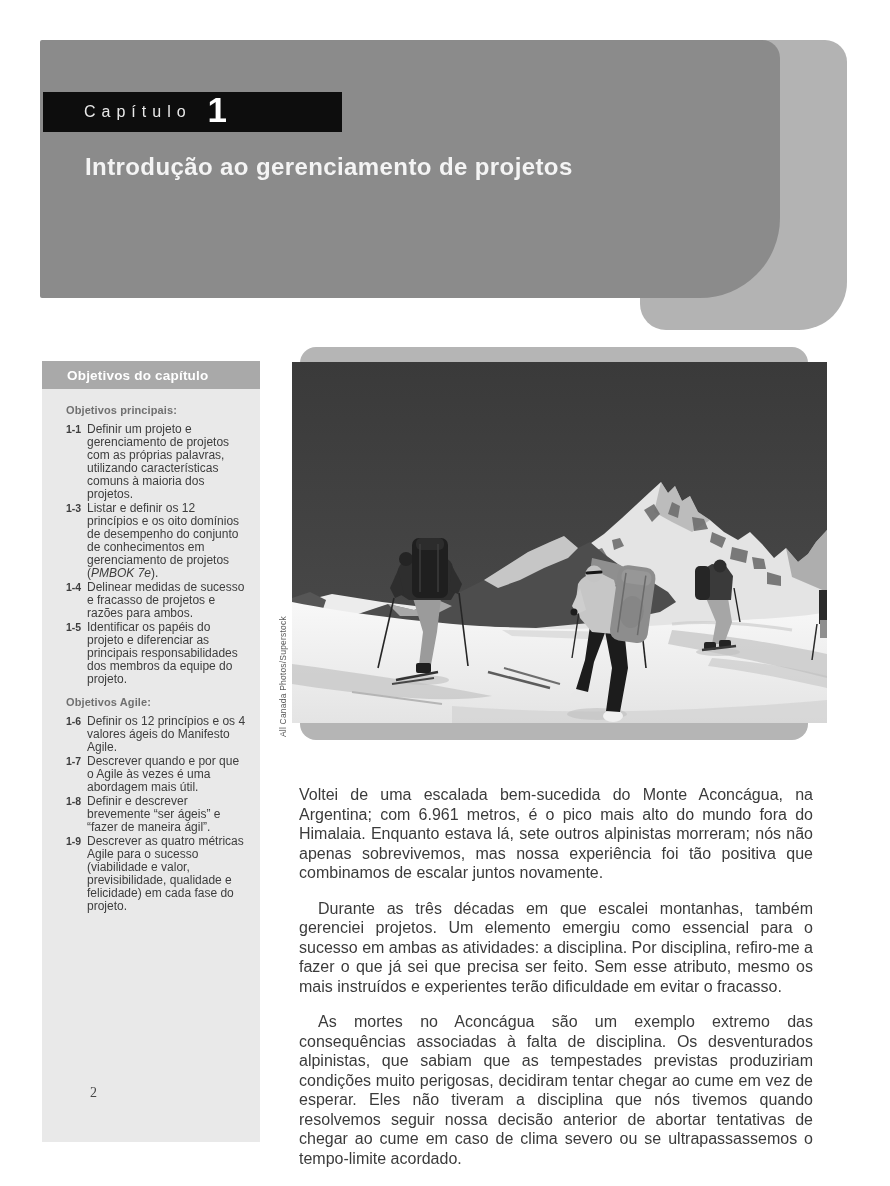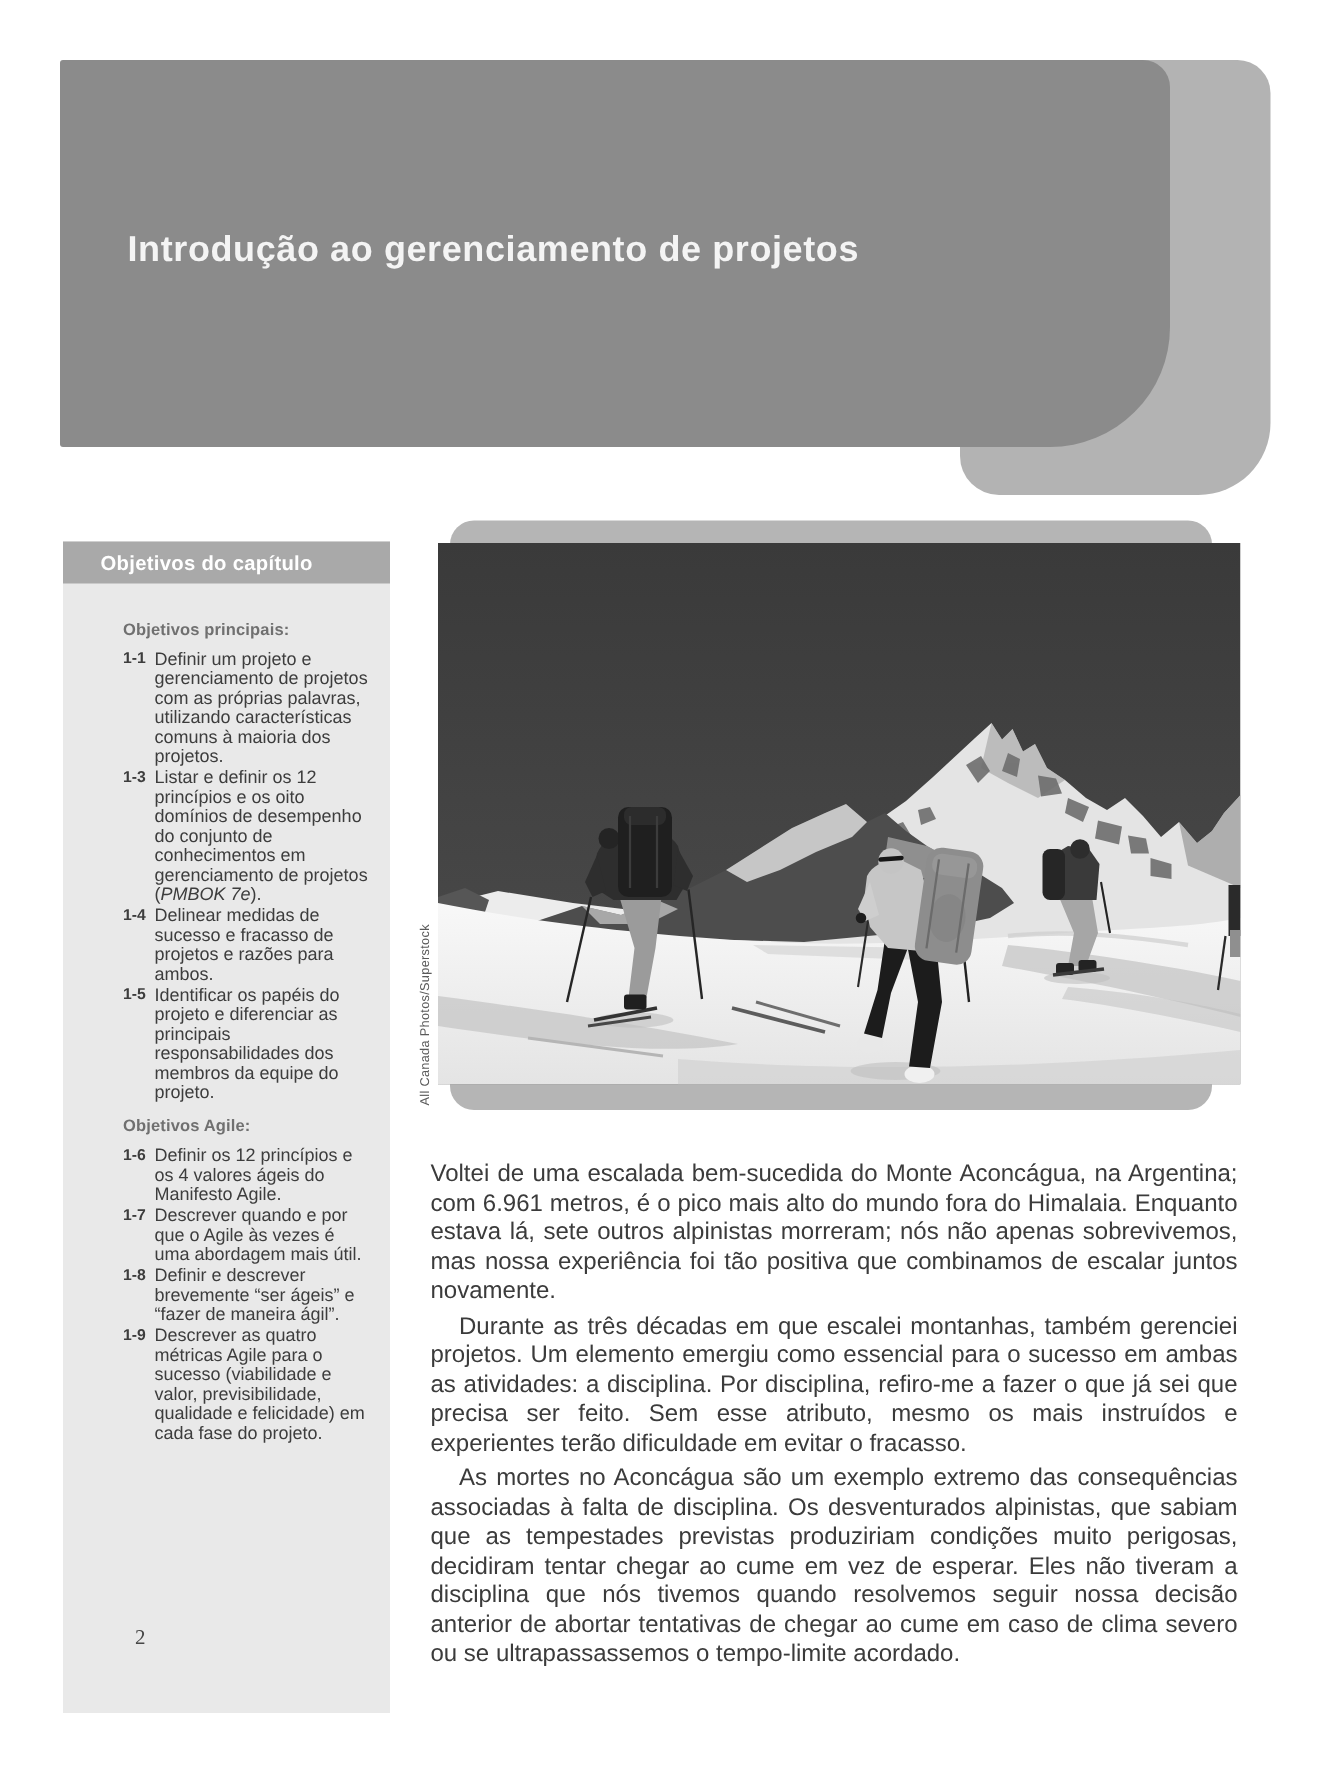--- a/index.html
+++ b/index.html
@@ -21,21 +21,21 @@
         margin-top:-4px;}
   .chapter-title{position:absolute;left:45px;top:113px;margin:0;color:#f4f4f4;
         font-size:24px;font-weight:700;letter-spacing:0.4px;white-space:nowrap;}
 
   
   .sidebar{position:absolute;left:42px;top:361px;width:218px;height:781px;
         background:var(--sidebar_bg,#e9e9e9);z-index:3;}
   .sidebar-bar{height:28px;background:var(--sidebar_bar,#a9a9a9);color:#ffffff;
         font-size:13.5px;font-weight:bold;display:flex;align-items:center;
         padding-left:25px;letter-spacing:0.2px;}
-  .sidebar-body{padding:25px 12px 0 24px;margin-left:16px;}
+  .sidebar-body{padding:15px 12px 0 24px;}
   .sb-heading{color:#707070;font-weight:bold;font-size:11px;margin:10px 0 7px 0;
         letter-spacing:0.1px;}
   .sb-heading:first-child{margin-top:0;}
   .sb-item{display:flex;margin-bottom:1px;color:#3d3d3d;}
   .sb-num{flex:0 0 21px;font-weight:bold;font-size:10.5px;line-height:13px;}
   .sb-text{flex:1;font-size:12px;line-height:13px;font-weight:500;}
 
   .page-number{position:absolute;left:48px;top:724px;
         font-family:"Liberation Serif",serif;font-size:14px;color:#474747;}
 
@@ -43,31 +43,35 @@
   .photo-card{position:absolute;left:300px;top:347px;width:508px;height:393px;
         background:var(--photo_card,#b5b5b5);border-radius:16px;z-index:2;}
   .photo{position:absolute;left:292px;top:362px;width:535px;height:361px;z-index:3;
         display:block;}
   .photo-credit{position:absolute;left:278px;top:737px;transform:rotate(-90deg);
         transform-origin:0 0;white-space:nowrap;font-size:8.5px;color:#5a5a5a;
         z-index:4;letter-spacing:0.2px;}
 
   
   .body-text{position:absolute;left:283px;top:769px;width:546px;z-index:3;}
-  .body-text p{margin:4px;font-size:16px;line-height:19.5px;color:#3b3b3b;
+  .body-text p{margin:16px;font-size:16px;line-height:19.5px;color:#3b3b3b;
         text-align:justify;}
   .body-text p.indent{text-indent:19px;}
 </style>
 </head>
 <body>
 
 <div class="page">
 
   <div class="header-light"></div>
   <div class="header-dark">
+    <div class="chapter-box">
+      <span class="chapter-label">Capítulo</span>
+      <span class="chapter-number">1</span>
+    </div>
     <h1 class="chapter-title">Introdução ao gerenciamento de projetos</h1>
   </div>
 
   <aside class="sidebar">
     <div class="sidebar-bar">Objetivos do capítulo</div>
     <div class="sidebar-body" id="sidebar-groups">
         <div class="sb-heading">Objetivos principais:</div>
         <div class="sb-item">
           <span class="sb-num">1-1</span>
           <span class="sb-text"><span>Definir um projeto e gerenciamento de projetos com as próprias palavras, utilizando características comuns à maioria dos projetos.</span></span>

